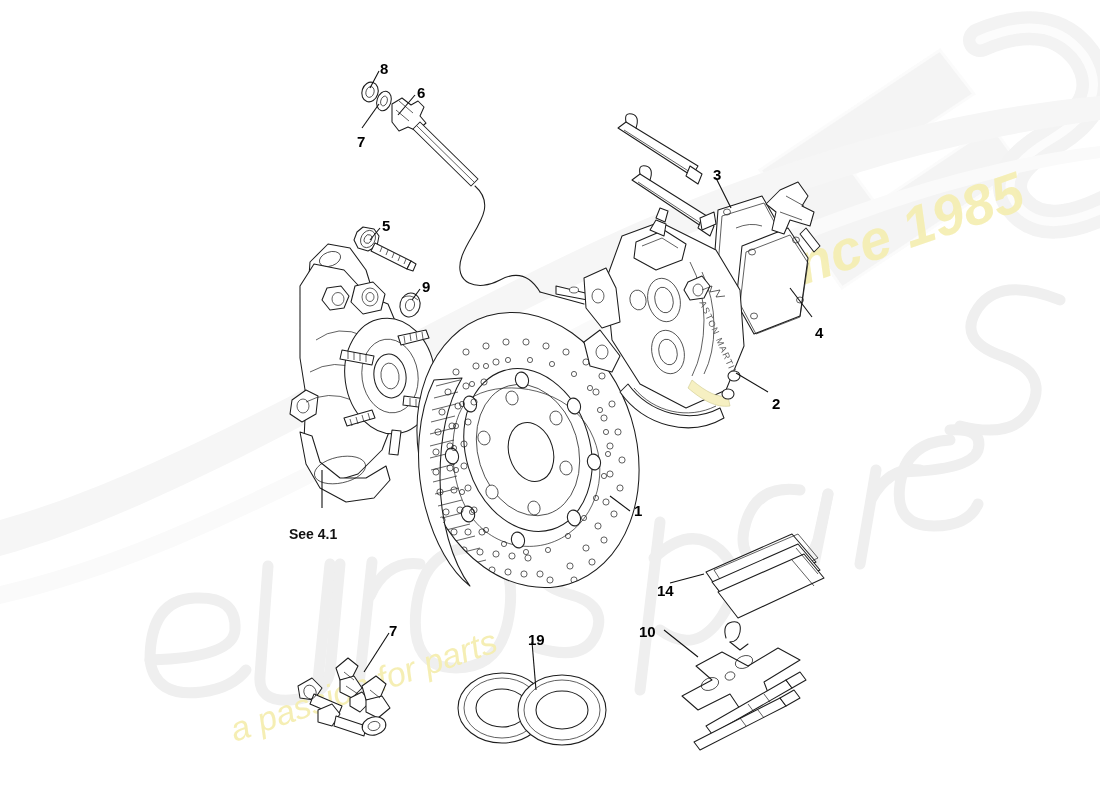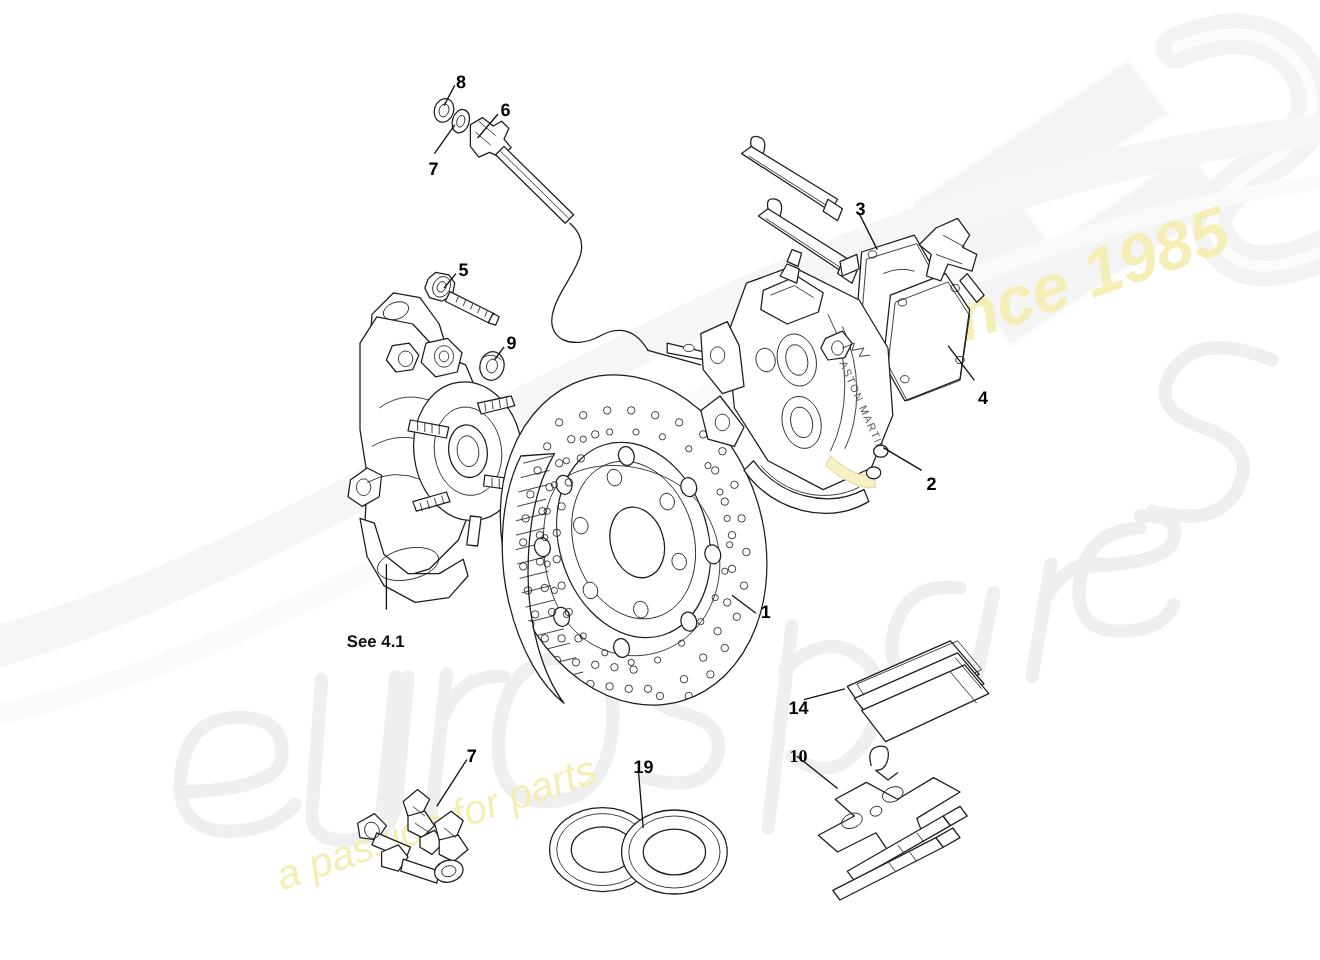--- a/index.html
+++ b/index.html
@@ -497,21 +497,21 @@
   <div id="callout-layer">
       <div class="callout-label" style="left: 634px; top: 503px;">1</div>
       <div class="callout-label" style="left: 772px; top: 396px;">2</div>
       <div class="callout-label" style="left: 713px; top: 167px;">3</div>
       <div class="callout-label" style="left: 815px; top: 325px;">4</div>
       <div class="callout-label" style="left: 382px; top: 218px;">5</div>
       <div class="callout-label" style="left: 417px; top: 85px;">6</div>
       <div class="callout-label" style="left: 357px; top: 134px;">7</div>
       <div class="callout-label" style="left: 380px; top: 61px;">8</div>
       <div class="callout-label" style="left: 422px; top: 279px;">9</div>
-      <div class="callout-label" style="left: 658px; top: 624px; font-family: Liberation Serif, serif;">10</div>
+      <div class="callout-label" style="left: 639px; top: 624px;">10</div>
       <div class="callout-label" style="left: 528px; top: 632px;">19</div>
       <div class="callout-label" style="left: 389px; top: 623px;">7</div>
       <div class="callout-label" style="left: 657px; top: 583px;">14</div>
     </div>
   <div id="reference-layer">
       <div class="ref-label" style="left: 289px; top: 512px;">See 4.1</div>
     </div>
 
 </div>
 

